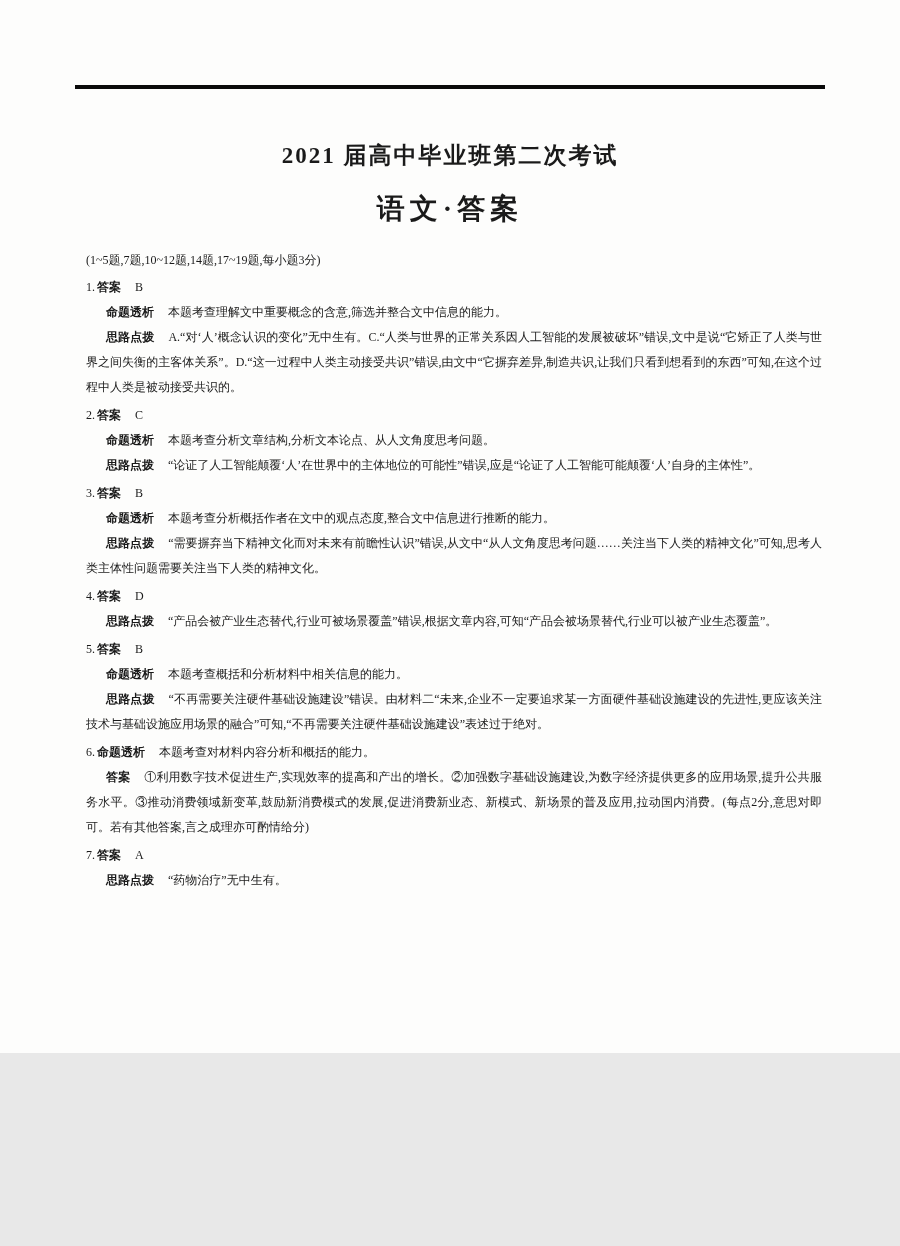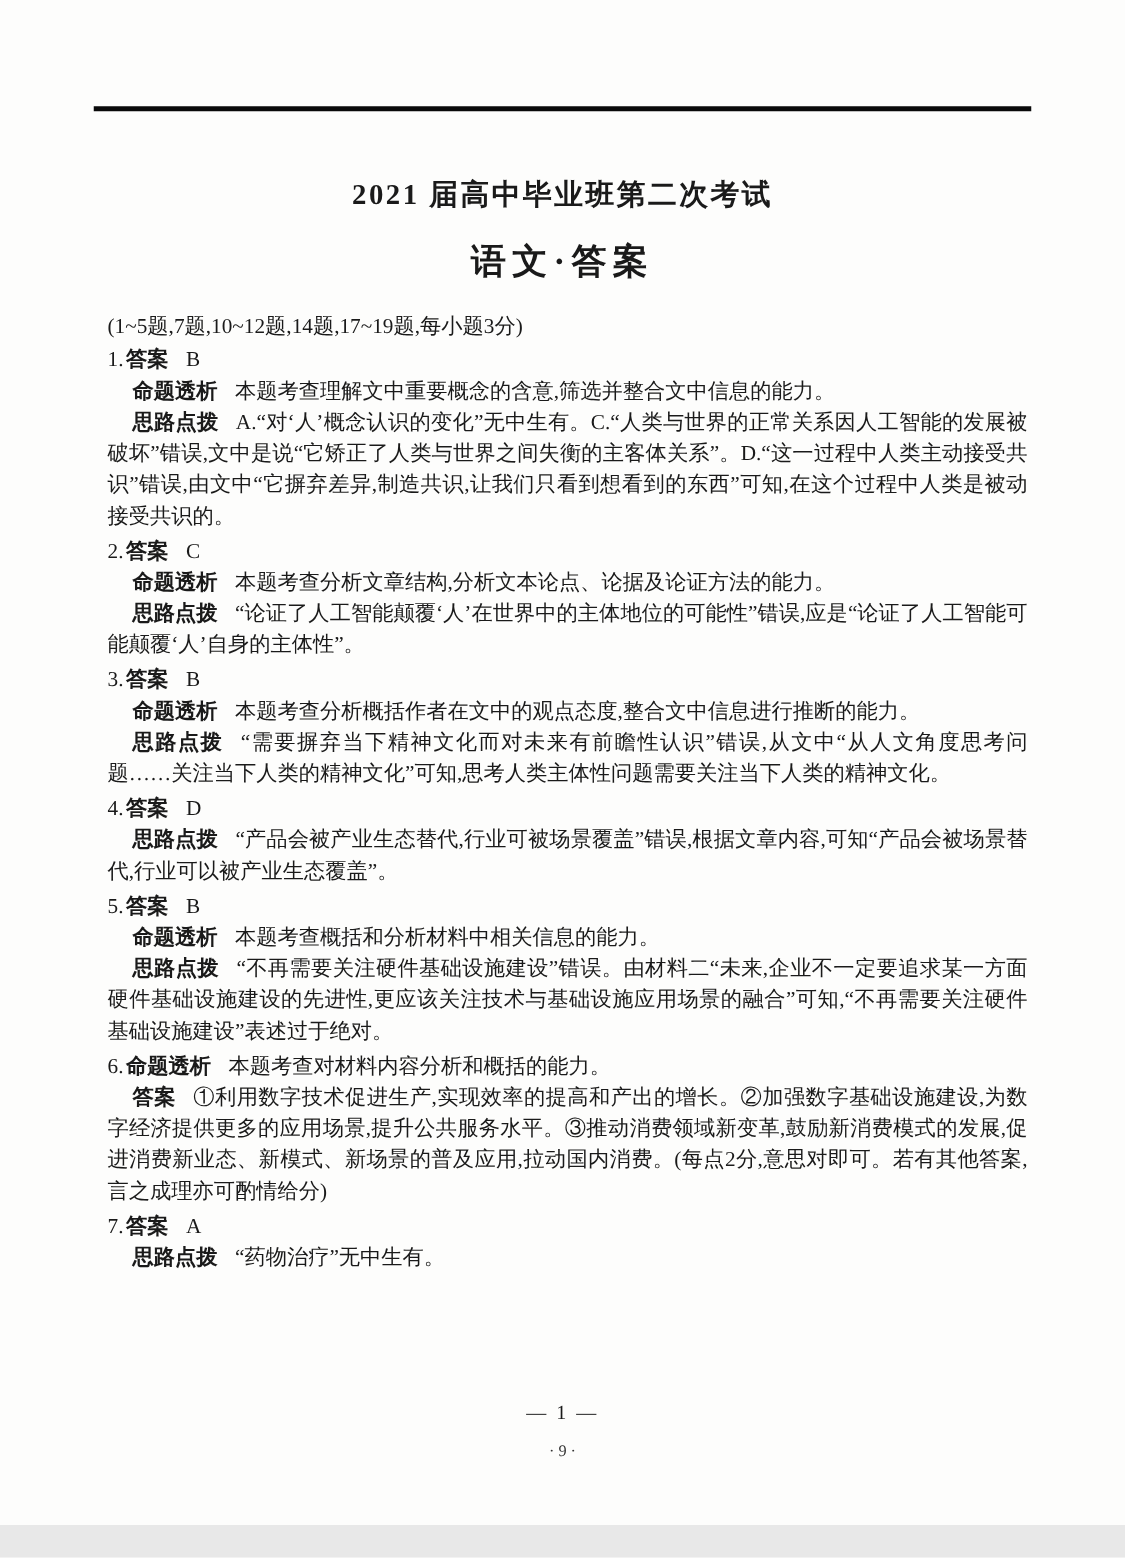--- a/index.html
+++ b/index.html
@@ -1,19 +1,19 @@
 <!DOCTYPE html>
 <html><head>
 <meta charset="utf-8">
 <style>
   html, body { margin: 0; padding: 0; background: #e8e8e8; }
   .page {
     position: relative;
     width: 900px;
-    height: 1220px;
+    height: 1053px;
     margin: 0 auto;
     background: #fdfdfc;
     color: #1a1a1a;
     font-family: "Liberation Serif", serif;
     overflow: hidden;
   }
   .top-rule {
     position: absolute;
     left: 75px;
     top: 85px;
@@ -40,21 +40,21 @@
     font-size: 28px;
     font-weight: 700;
     letter-spacing: 5px;
     font-family: "Liberation Serif", serif;
   }
   .content {
     position: absolute;
     left: 86px;
     top: 248px;
     width: 736px;
-    font-size: 17px;
+    font-size: 12px;
     line-height: 25px;
   }
   .note {
     margin: 0 0 2px 0;
   }
   .item { margin: 0 0 3px 0; }
   .block {
     margin: 0;
     text-indent: 20px;
     text-align: justify;
@@ -100,21 +100,21 @@
   <div class="content">
     <p class="note">(1~5题,7题,10~12题,14题,17~19题,每小题3分)</p>
     <div id="answer-list">
         <div class="item">
           <p class="block first"><span class="num">1.</span><b class="label">答案</b><span class="txt">B</span></p>
           <p class="block"><b class="label">命题透析</b><span class="txt">本题考查理解文中重要概念的含意,筛选并整合文中信息的能力。</span></p>
           <p class="block"><b class="label">思路点拨</b><span class="txt">A.“对‘人’概念认识的变化”无中生有。C.“人类与世界的正常关系因人工智能的发展被破坏”错误,文中是说“它矫正了人类与世界之间失衡的主客体关系”。D.“这一过程中人类主动接受共识”错误,由文中“它摒弃差异,制造共识,让我们只看到想看到的东西”可知,在这个过程中人类是被动接受共识的。</span></p>
         </div>
         <div class="item">
           <p class="block first"><span class="num">2.</span><b class="label">答案</b><span class="txt">C</span></p>
-          <p class="block"><b class="label">命题透析</b><span class="txt">本题考查分析文章结构,分析文本论点、论据及论证方法的能力。</span></p>
+          <p class="block"><b class="label">命题透析</b><span class="txt">本题考查分析文章结构,分析文本论点、从人文角度思考问题。</span></p>
           <p class="block"><b class="label">思路点拨</b><span class="txt">“论证了人工智能颠覆‘人’在世界中的主体地位的可能性”错误,应是“论证了人工智能可能颠覆‘人’自身的主体性”。</span></p>
         </div>
         <div class="item">
           <p class="block first"><span class="num">3.</span><b class="label">答案</b><span class="txt">B</span></p>
           <p class="block"><b class="label">命题透析</b><span class="txt">本题考查分析概括作者在文中的观点态度,整合文中信息进行推断的能力。</span></p>
           <p class="block"><b class="label">思路点拨</b><span class="txt">“需要摒弃当下精神文化而对未来有前瞻性认识”错误,从文中“从人文角度思考问题……关注当下人类的精神文化”可知,思考人类主体性问题需要关注当下人类的精神文化。</span></p>
         </div>
         <div class="item">
           <p class="block first"><span class="num">4.</span><b class="label">答案</b><span class="txt">D</span></p>
           <p class="block"><b class="label">思路点拨</b><span class="txt">“产品会被产业生态替代,行业可被场景覆盖”错误,根据文章内容,可知“产品会被场景替代,行业可以被产业生态覆盖”。</span></p>

